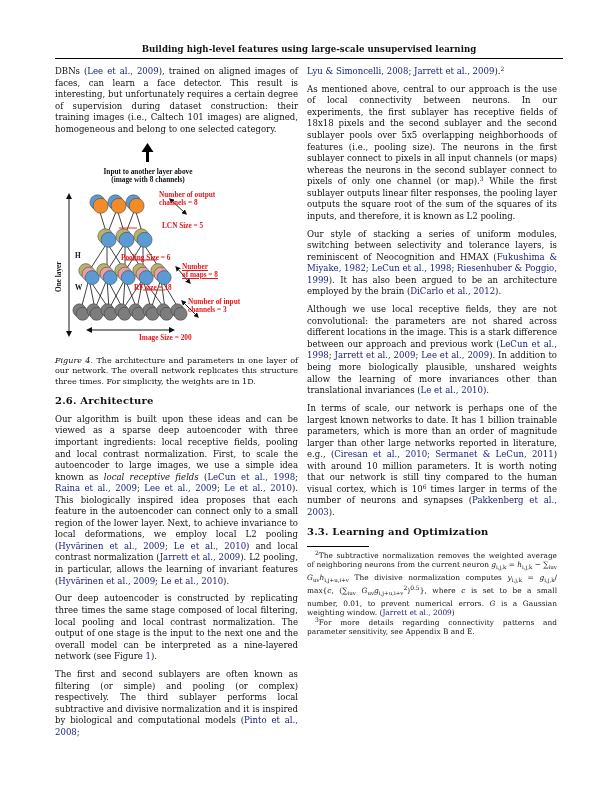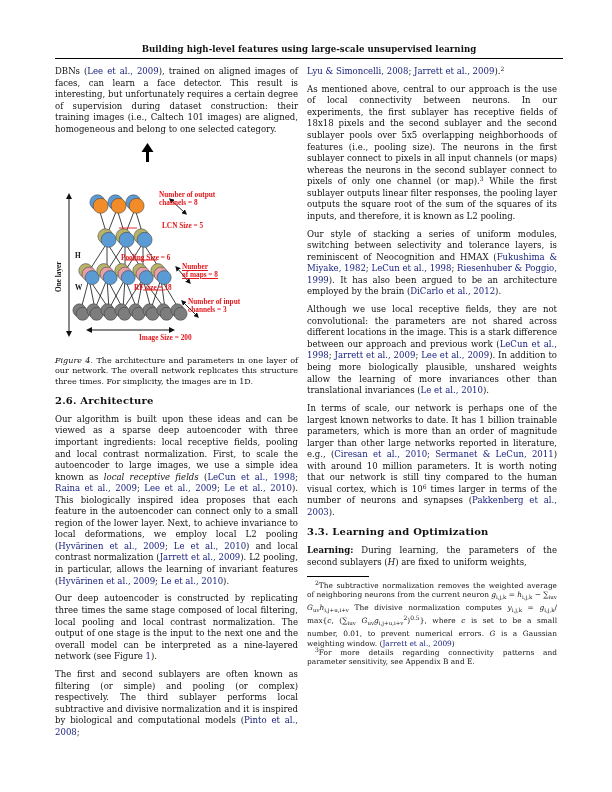--- a/index.html
+++ b/index.html
@@ -178,53 +178,55 @@
 
         <line x1="116" y1="58" x2="130" y2="71" stroke="#111" stroke-width="0.9" marker-start="url(#ahs)" marker-end="url(#ah)"></line>
         <line x1="122" y1="126" x2="134" y2="140" stroke="#111" stroke-width="0.9" marker-start="url(#ahs)" marker-end="url(#ah)"></line>
         <line x1="128" y1="160" x2="142" y2="174" stroke="#111" stroke-width="0.9" marker-start="url(#ahs)" marker-end="url(#ah)"></line>
 
         <line x1="64" y1="86" x2="82" y2="86" stroke="#e3171c" stroke-width="0.9"></line>
         <line x1="70" y1="118" x2="102" y2="118" stroke="#e3171c" stroke-width="0.9"></line>
         <line x1="88" y1="148" x2="110" y2="148" stroke="#e3171c" stroke-width="0.9"></line>
       </svg>
 
+      <div class="fig-label black center" style="left:20px; top:26px; width:146px;">
+        <span>Input to another layer above<br>(image with 8 channels)</span>
+      </div>
       <div class="fig-label red" style="left:104px; top:49px;">
         <span>Number  of output<br>channels = 8</span>
       </div>
       <div class="fig-label red" style="left:67px; top:80px;padding-left:40px;">LCN Size = 5</div>
       <div class="fig-label red" style="left:66px; top:112px;">Pooling Size = 6</div>
       <div class="fig-label red" style="left:127px; top:121px;text-decoration:underline;">
         <span>Number<br>of maps = 8</span>
       </div>
       <div class="fig-label red" style="left:79px; top:142px;">RF size = 18</div>
       <div class="fig-label red" style="left:133px; top:156px;">
         <span>Number  of input<br>channels = 3</span>
       </div>
       <div class="fig-label red" style="left:48px; top:192px;margin-left:36px;">Image Size = 200</div>
       <div class="fig-label black" style="left:0px; top:112px; transform: rotate(-90deg); transform-origin: 0 0; top:150px;">One layer</div>
       <div class="fig-label black" style="left:20px; top:110px;">H</div>
       <div class="fig-label black" style="left:20px; top:142px;">W</div>
     </div>
 
     <div class="caption">
-      <em>Figure 4.</em><span> The architecture and parameters in one layer of our network. The overall network replicates this structure three times. For simplicity, the images are in 1D.</span>
+      <em>Figure 4.</em><span> The architecture and parameters in one layer of our network. The overall network replicates this structure three times. For simplicity, the weights are in 1D.</span>
     </div>
 
     <div class="sec">2.6. Architecture</div>
     <p>Our algorithm is built upon these ideas and can be viewed as a sparse deep autoencoder with three important ingredients:  local receptive fields, pooling and local contrast normalization.  First, to scale the autoencoder to large images, we use a simple idea known as <em>local receptive fields</em> (<span class="cite">LeCun et al., 1998</span>; <span class="cite">Raina et al., 2009</span>; <span class="cite">Lee et al., 2009</span>; <span class="cite">Le et al., 2010</span>). This biologically inspired idea proposes that each feature in the autoencoder can connect only to a small region of the lower layer.  Next, to achieve invariance to local deformations, we employ local L2 pooling (<span class="cite">Hyvärinen et al., 2009</span>; <span class="cite">Le et al., 2010</span>) and local contrast normalization (<span class="cite">Jarrett et al., 2009</span>). L2 pooling, in particular, allows the learning of invariant features (<span class="cite">Hyvärinen et al., 2009</span>; <span class="cite">Le et al., 2010</span>).</p>
     <p>Our deep autoencoder is constructed by replicating three times the same stage composed of local filtering, local pooling and local contrast normalization.  The output of one stage is the input to the next one and the overall model can be interpreted as a nine-layered network (see Figure <span class="cite">1</span>).</p>
     <p>The first and second sublayers are often known as filtering (or simple) and pooling (or complex) respectively.  The third sublayer performs local subtractive and divisive normalization and it is inspired by biological and computational models (<span class="cite">Pinto et al., 2008</span>;</p>
   </div>
 
   <div class="col col-right">
     <p style="text-align:left;"><span class="cite">Lyu &amp; Simoncelli, 2008</span>; <span class="cite">Jarrett et al., 2009</span>).<sup>2</sup></p>
     <p>As mentioned above, central to our approach is the use of local connectivity between neurons.  In our experiments, the first sublayer has receptive fields of 18x18 pixels and the second sublayer and the second sublayer pools over 5x5 overlapping neighborhoods of features (i.e., pooling size).  The neurons in the first sublayer connect to pixels in all input channels (or maps) whereas the neurons in the second sublayer connect to pixels of only one channel (or map).<sup>3</sup>  While the first sublayer outputs linear filter responses, the pooling layer outputs the square root of the sum of the squares of its inputs, and therefore, it is known as L2 pooling.</p>
     <p>Our style of stacking a series of uniform modules,  switching  between  selectivity  and  tolerance layers, is reminiscent of Neocognition and HMAX (<span class="cite">Fukushima &amp; Miyake, 1982</span>; <span class="cite">LeCun et al., 1998</span>; <span class="cite">Riesenhuber &amp; Poggio, 1999</span>).   It has also been argued to be an architecture employed by the brain (<span class="cite">DiCarlo et al., 2012</span>).</p>
     <p>Although we use local receptive fields, they are not convolutional:  the parameters are not shared across different locations in the image.   This is a stark difference between our approach and previous work (<span class="cite">LeCun et al., 1998</span>; <span class="cite">Jarrett et al., 2009</span>; <span class="cite">Lee et al., 2009</span>).  In addition to being more biologically plausible, unshared weights allow the learning of more invariances other than translational invariances (<span class="cite">Le et al., 2010</span>).</p>
     <p>In terms of scale, our network is perhaps one of the largest known networks to date. It has 1 billion trainable parameters, which is more than an order of magnitude larger than other large networks reported in literature, e.g., (<span class="cite">Ciresan et al., 2010</span>; <span class="cite">Sermanet &amp; LeCun, 2011</span>) with around 10 million parameters.   It is worth noting that our network is still tiny compared to the human visual cortex, which is 10<sup>6</sup> times larger in terms of the number of neurons and synapses (<span class="cite">Pakkenberg et al., 2003</span>).</p>
     <div class="sec">3.3. Learning and Optimization</div>
-    <p><span class="bold">Learning:</span>  During learning, the parameters of the second sublayers (<span class="math">H</span>) are fixed to uniform weights,</p>
     <div class="footnote-rule"></div>
     <p class="footnote"><sup>2</sup>The subtractive normalization removes the weighted average of neighboring neurons from the current neuron <span class="math">g</span><sub style="font-size: 5.5px;">i,j,k</sub> = <span class="math">h</span><sub style="font-size: 5.5px;">i,j,k</sub> − ∑<sub style="font-size: 5.5px;">iuv</sub> <span class="math">G</span><sub style="font-size: 5.5px;">uv</sub><span class="math">h</span><sub style="font-size: 5.5px;">i,j+u,i+v</sub> The divisive normalization computes <span class="math">y</span><sub style="font-size: 5.5px;">i,j,k</sub> = <span class="math">g</span><sub style="font-size: 5.5px;">i,j,k</sub>/ max{<span class="math">c</span>, (∑<sub style="font-size: 5.5px;">iuv</sub> <span class="math">G</span><sub style="font-size: 5.5px;">uv</sub><span class="math">g</span><sub style="font-size: 5.5px;">i,j+u,i+v</sub><sup>2</sup>)<sup>0.5</sup>},  where <span class="math">c</span> is set to be a small number, 0.01, to prevent numerical errors. <span class="math">G</span> is a Gaussian weighting window. (<span class="cite">Jarrett et al., 2009</span>)</p>
     <p class="footnote"><sup>3</sup>For more details regarding connectivity patterns and parameter sensitivity, see Appendix B and E.</p>
   </div>
 </div>
 
 </body></html>

